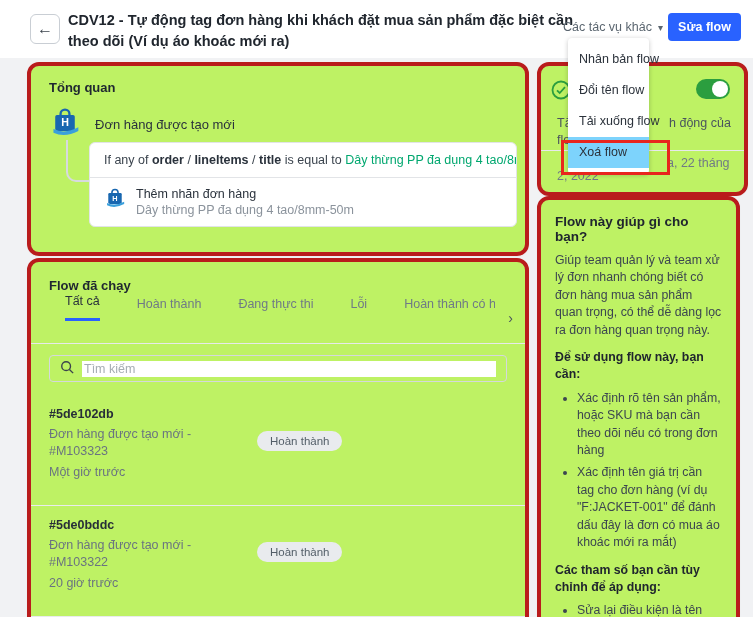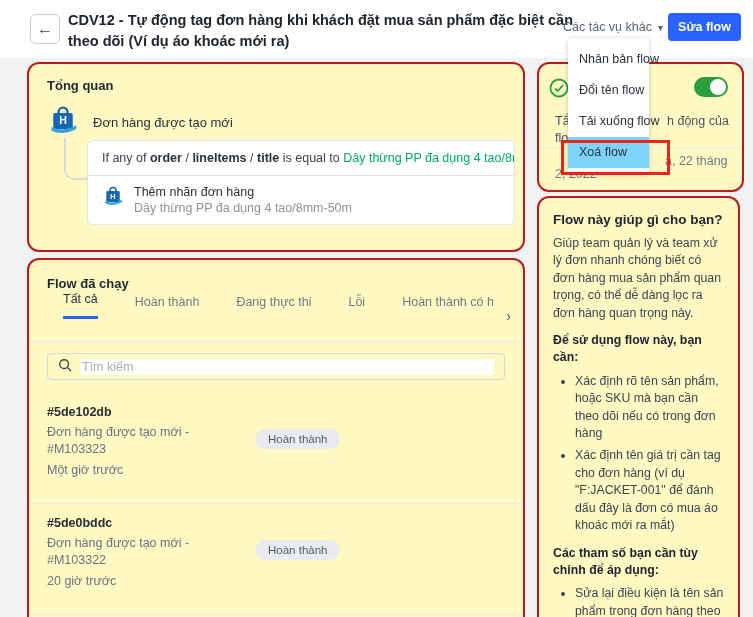--- a/index.html
+++ b/index.html
@@ -6,21 +6,21 @@
   body{font-family:"Liberation Sans",sans-serif;background:#f1f2f4;}
   .stage{position:relative;width:753px;height:617px;background:#f1f2f4;overflow:hidden;}
   
   .header{position:absolute;left:0;top:0;width:753px;height:58px;background:#ffffff;}
   .back-btn{position:absolute;left:30px;top:14px;width:28px;height:28px;border:1px solid #c9ced4;border-radius:6px;background:#fff;display:flex;align-items:center;justify-content:center;font-size:16px;color:#3c444d;cursor:pointer;}
   .page-title{position:absolute;left:68px;top:10px;width:520px;font-size:14.5px;font-weight:bold;color:#20262e;line-height:1.45;}
   .more-actions{position:absolute;left:563px;top:20px;font-size:12.5px;color:#5b6670;display:flex;align-items:center;gap:6px;cursor:pointer;}
   .caret{font-size:10px;color:#5b6670;}
   .primary-btn{position:absolute;left:668px;top:13px;width:73px;height:28px;background:#2962ff;color:#fff;border:none;border-radius:4px;font-size:12.5px;font-weight:bold;font-family:"Liberation Sans",sans-serif;cursor:pointer;}
   
-  .card{position:absolute;background:#fef9c3;border:2px solid #b91c1c;border-radius:12px;box-shadow:0 1px 2px rgba(0,0,0,0.03);}
+  .card{position:absolute;background:#bef264;border:4px solid #b91c1c;border-radius:12px;box-shadow:0 1px 2px rgba(0,0,0,0.03);}
   .card-title{font-size:13px;font-weight:bold;color:#1f2730;}
   
   .overview-card{left:27px;top:62px;width:494px;height:186px;}
   .overview-card .card-title{position:absolute;left:18px;top:14px;}
   .trigger-row{position:absolute;left:18px;top:40px;display:flex;align-items:center;gap:14px;}
   .trigger-label{font-size:13px;color:#2a323c;}
   .connector{position:absolute;left:35px;top:74px;width:23px;height:40px;border-left:2px solid #d7dade;border-bottom:2px solid #d7dade;border-bottom-left-radius:10px;}
   .steps-box{position:absolute;left:58px;top:76px;width:426px;border:1px solid #e2e4e7;border-radius:6px;background:#fff;}
   .condition-line{padding:10px 14px;font-size:12.5px;color:#3a434d;border-bottom:1px solid #e2e4e7;white-space:nowrap;overflow:hidden;}
   .condition-line b{color:#2a323c;}

